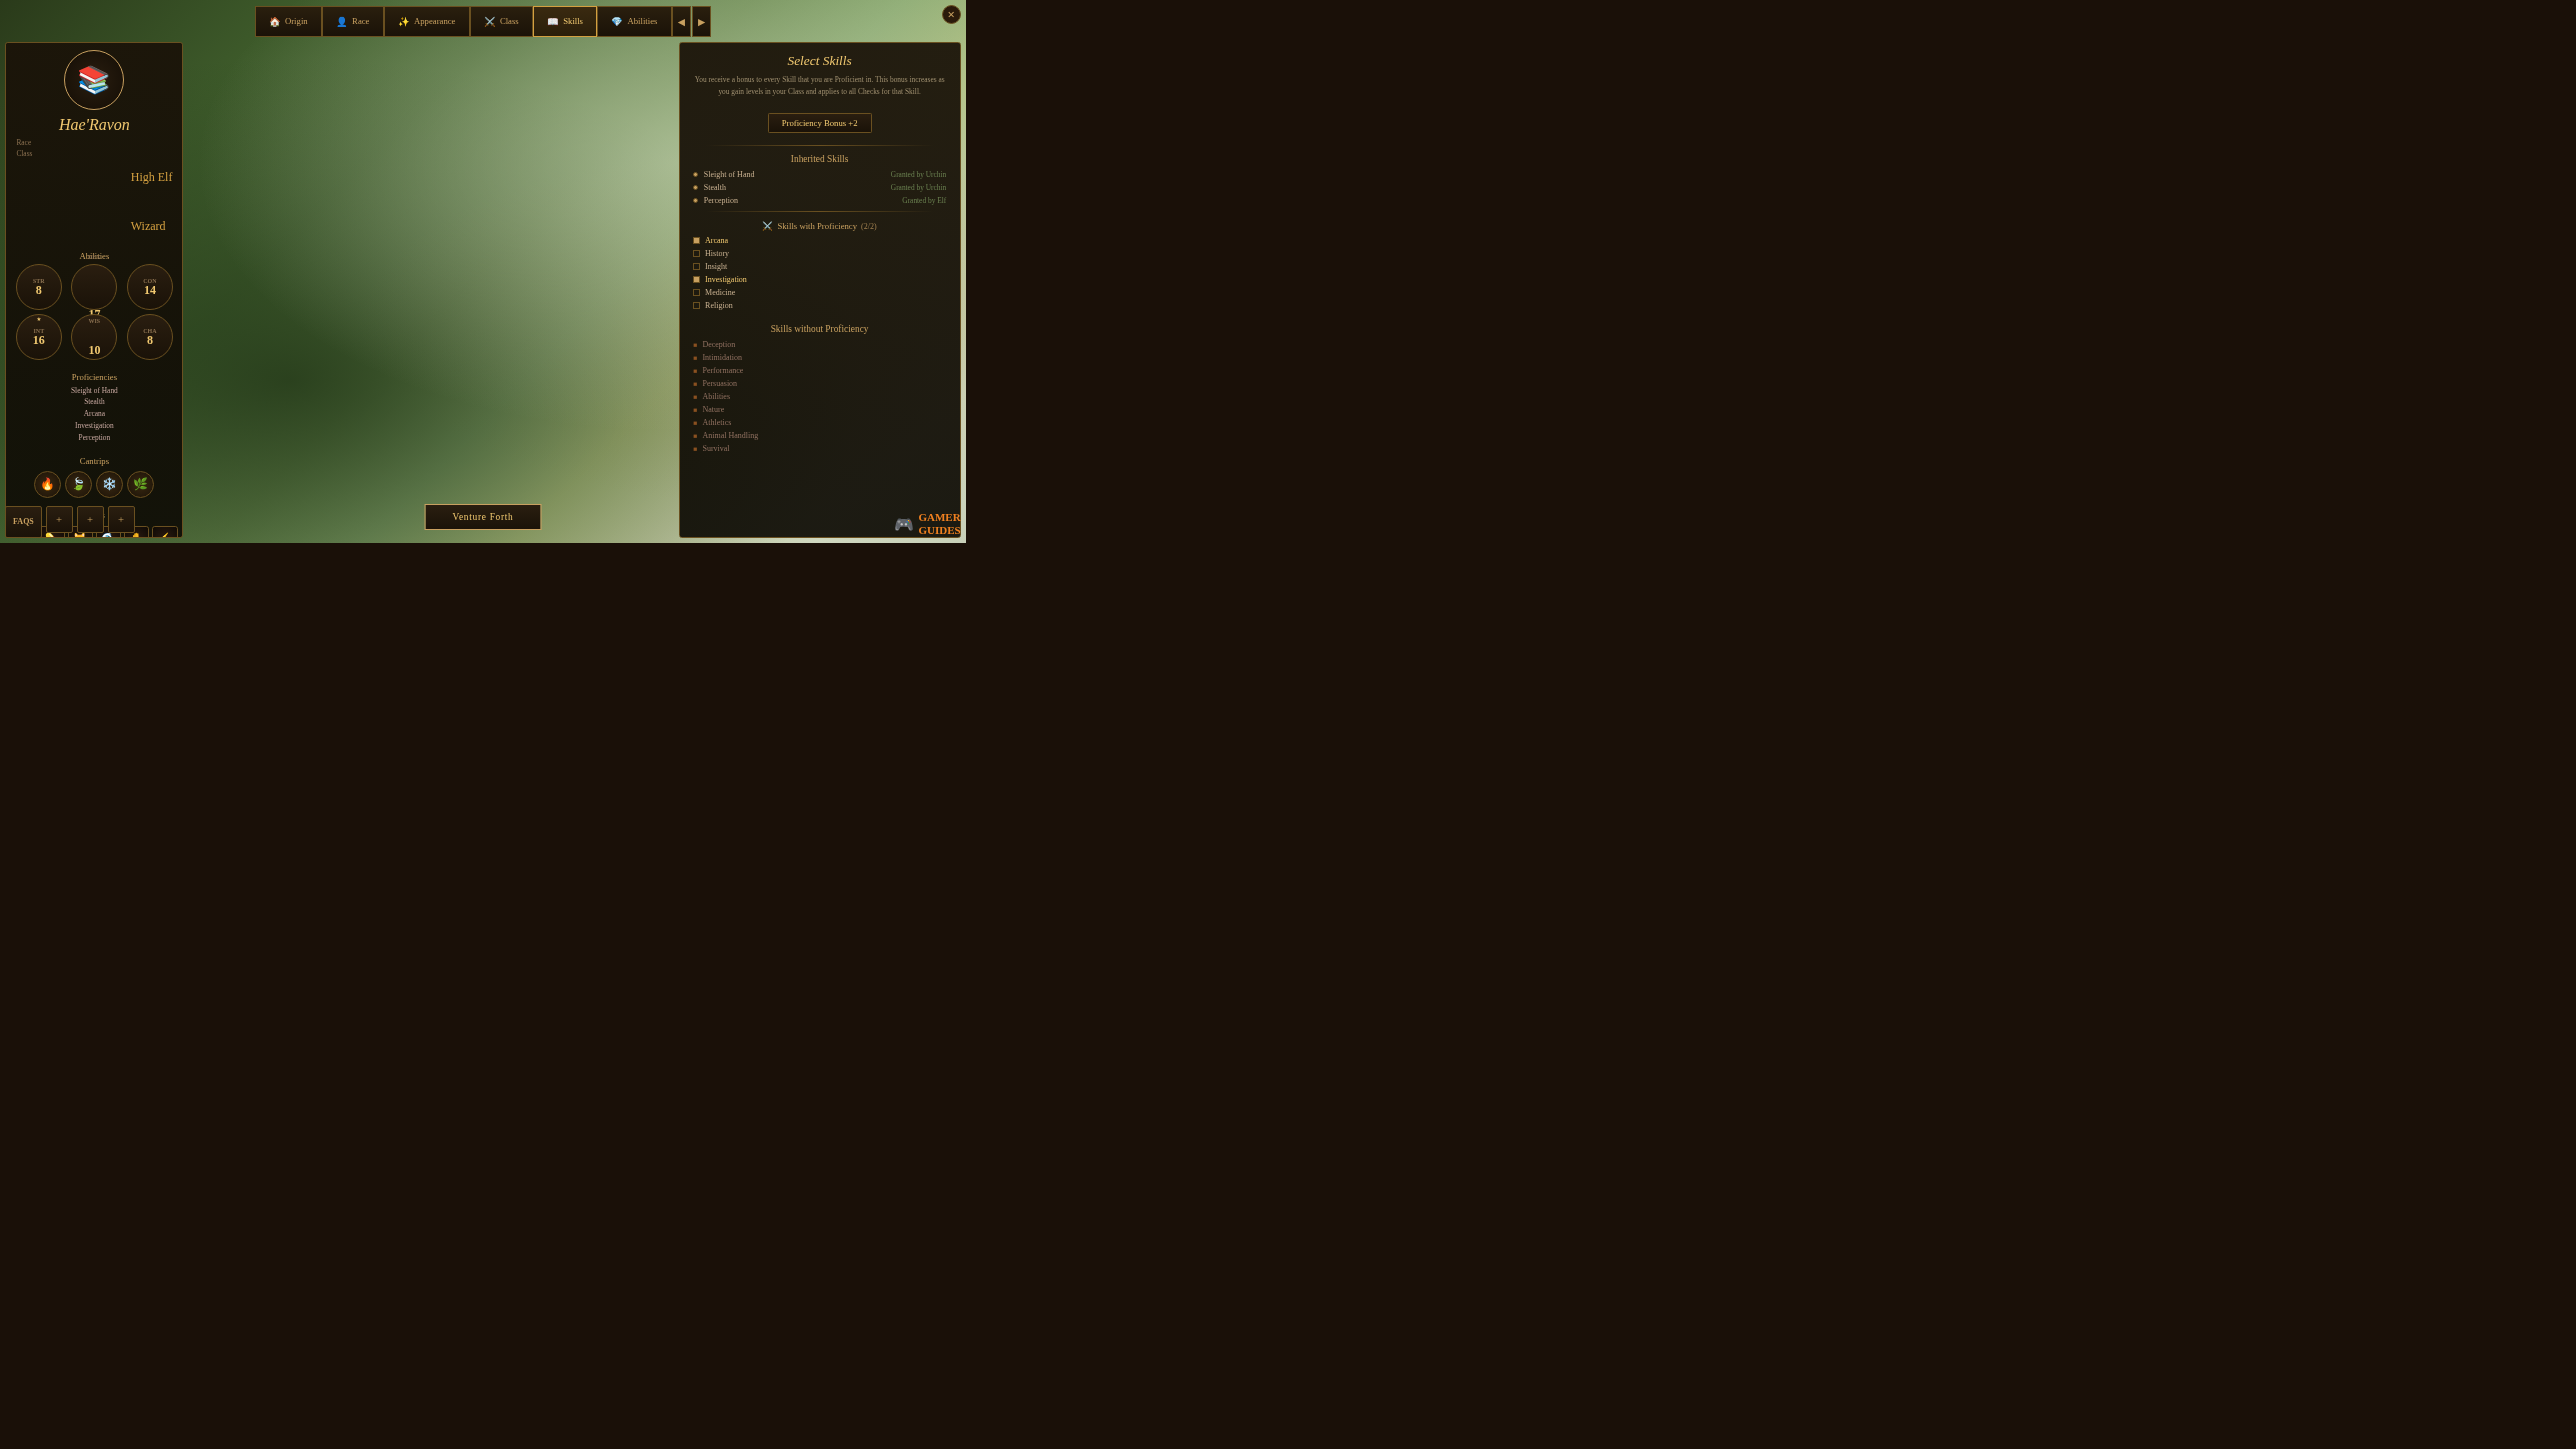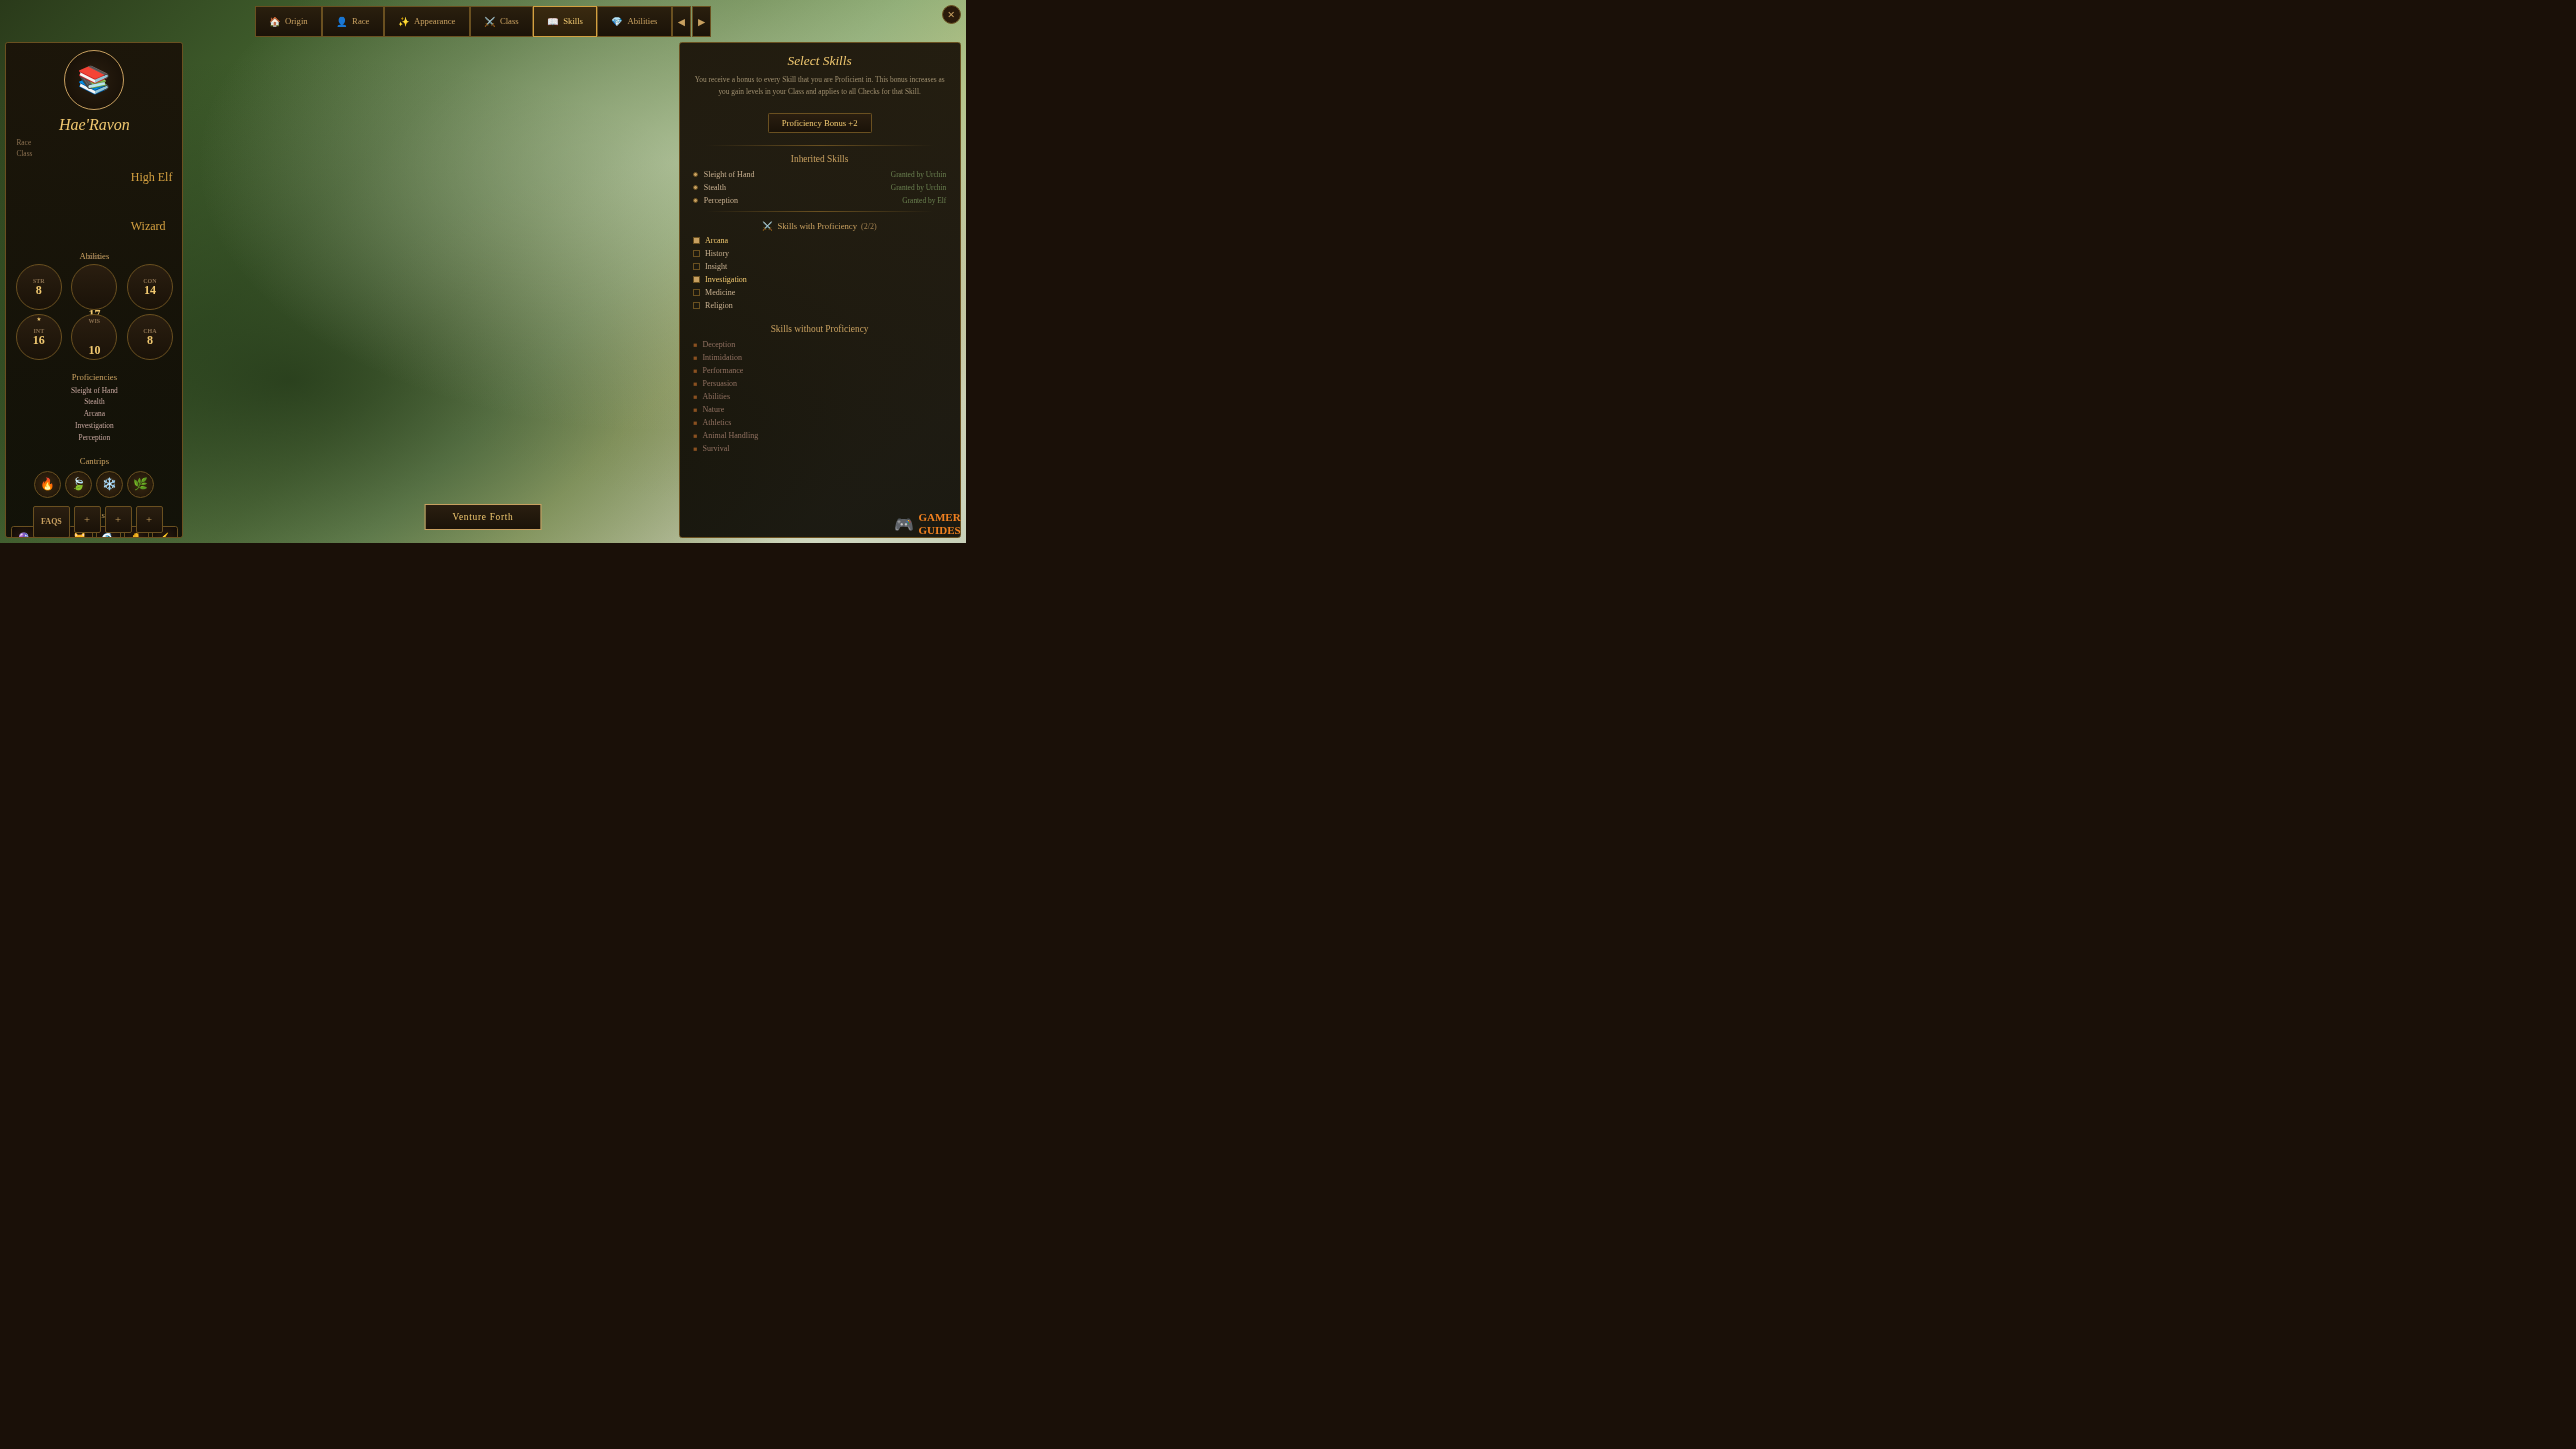--- a/index.html
+++ b/index.html
@@ -466,21 +466,20 @@
       border: 0.7px solid #6a5020;
       color: #c8a060;
       padding: 0 6.7px;
       height: 32px;
       display: flex;
       align-items: center;
       cursor: pointer;
       font-size: 8px;
       font-weight: bold;
       border-radius: 2px;
-      margin-left: 28px;
     }
 
     
     .watermark {
       position: absolute;
       bottom: 5.4px;
       right: 5.4px;
       display: flex;
       align-items: center;
       gap: 4px;

